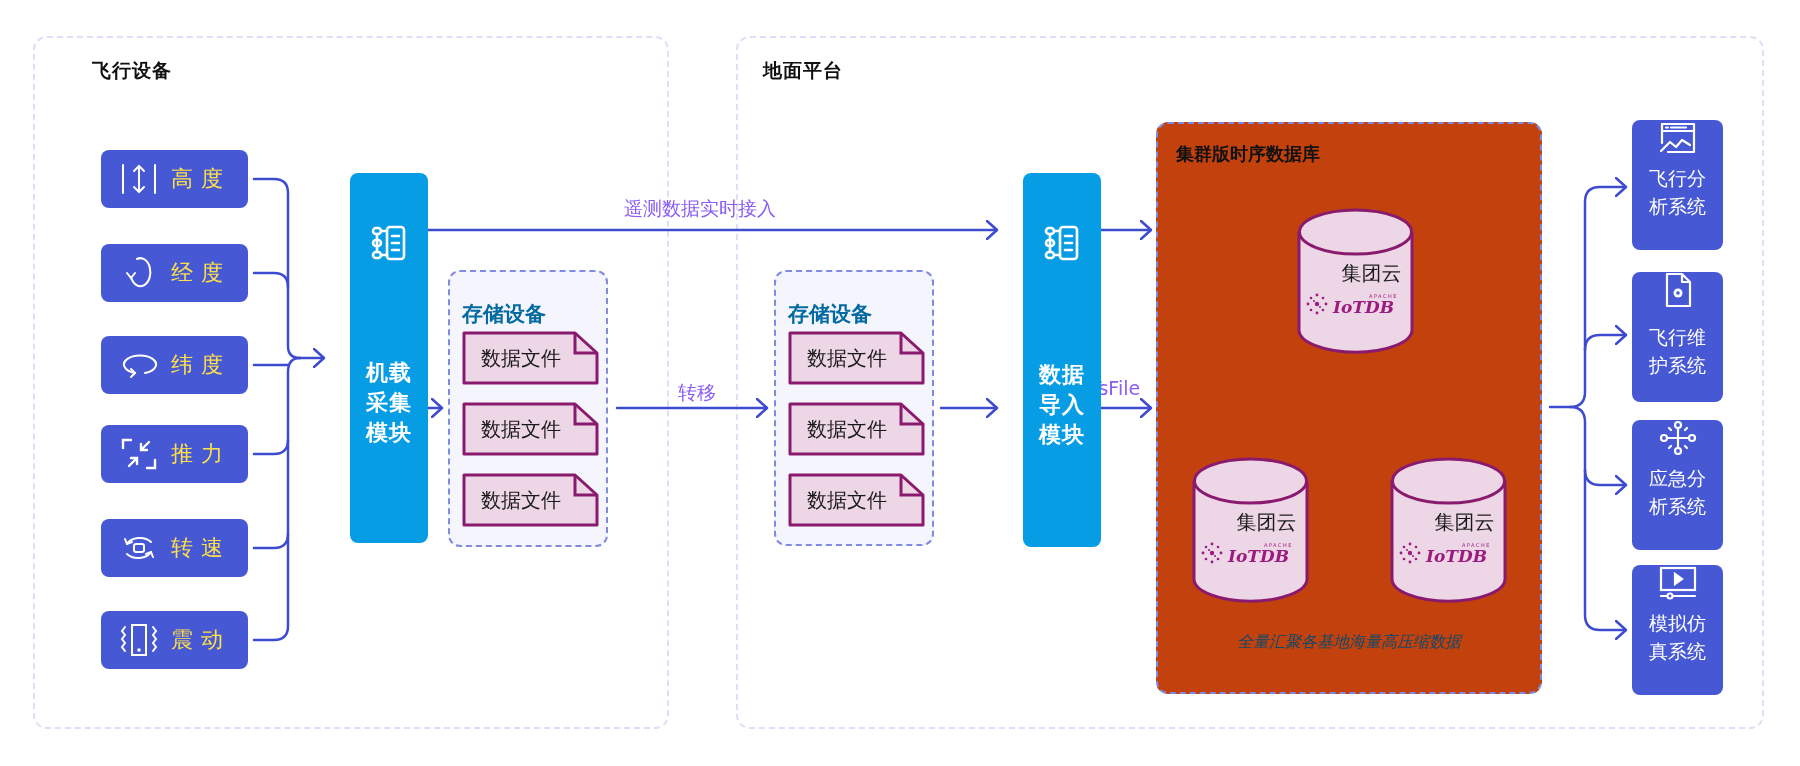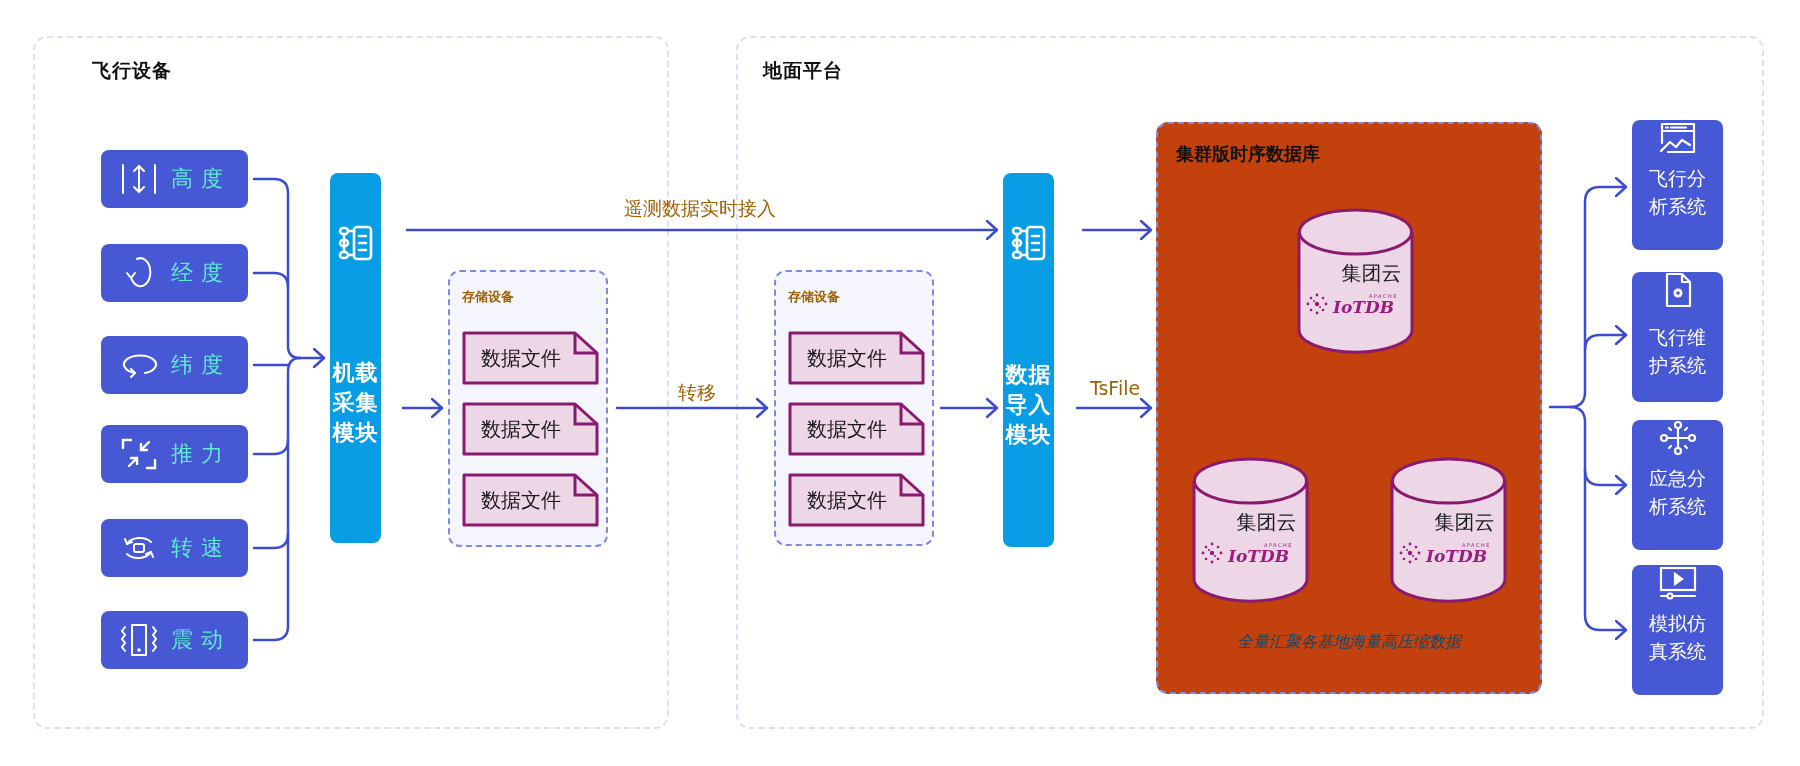--- a/index.html
+++ b/index.html
@@ -3,46 +3,46 @@
 <meta charset="utf-8">
 <style>
   html, body { margin:0; padding:0; background:#ffffff; }
   body { width:1800px; height:766px; position:relative; overflow:hidden;
          font-family:"DejaVu Sans","Liberation Sans",sans-serif; color:#1a1a1a; }
   .outer { position:absolute; border:2px dashed #dcdff7; border-radius:14px; box-sizing:border-box; }
   .section-title { position:absolute; font-size:19px; font-weight:bold; color:#111; letter-spacing:1px; }
   .sensor { position:absolute; left:101px; width:147px; height:58px; background:#4758d4; border-radius:8px;
             display:flex; align-items:center; box-sizing:border-box; padding-left:18px; color:#fff; }
   .sensor .ico { width:40px; height:36px; display:flex; align-items:center; justify-content:center; }
-  .sensor .lbl { margin-left:12px; font-size:22px; letter-spacing:8px; color:#5eead4; }
-  .module { position:absolute; width:51px; background:#069de4; border-radius:8px; color:#fff;
-            display:flex; flex-direction:column; align-items:center; box-sizing:border-box; }
+  .sensor .lbl { margin-left:12px; font-size:22px; letter-spacing:8px; color:#fde047; }
+  .module { position:absolute; width:78px; background:#069de4; border-radius:8px; color:#fff;
+            display:flex; flex-direction:column; align-items:center; box-sizing:border-box;margin-left:20px; }
   .module .ico { margin-top:50px; width:40px; height:40px; }
   .module .lbl { margin-top:auto; margin-bottom:auto; font-size:22px; font-weight:bold; line-height:30px;
                  text-align:center; width:48px; word-break:break-all; letter-spacing:1px; }
   .storage { position:absolute; border:2.5px dashed #7f8ae0; border-radius:12px; background:#f5f6fd; box-sizing:border-box; }
-  .storage .title { position:absolute; left:12px; top:16px; font-size:13px; font-weight:bold; color:#a16207; }
+  .storage .title { position:absolute; left:12px; top:28px; font-size:21px; font-weight:bold; color:#0369a1; }
   .file { position:absolute; left:12px; width:137px; height:54px; }
   .file svg { position:absolute; left:0; top:0; }
   .file .lbl { position:absolute; left:0; width:118px; top:0; height:54px; display:flex; align-items:center;
                justify-content:center; font-size:20px; color:#1a1a1a; }
   .dbbox { position:absolute; left:1156px; top:122px; width:386px; height:572px; border:2.5px dashed #7f8ae0;
            border-radius:12px; background:#c2410c; box-sizing:border-box; }
   .dbbox .title { position:absolute; left:18px; top:18px; font-size:18px; font-weight:bold; color:#111; }
   .cyl { position:absolute; width:117px; height:146px; }
   .cyl svg { position:absolute; left:0; top:0; }
   .cyl .lbl { position:absolute; left:0; right:0; top:52px; text-align:center; font-size:20px; color:#1a1a1a;margin-left:32px; }
   .cyl .logo { position:absolute; left:6px; top:84px; width:105px; height:24px; }
   .caption { position:absolute; left:1156px; width:386px; top:632px; text-align:center; font-size:16px;
              font-style:italic; color:#0c4a6e; }
   .app { position:absolute; left:1632px; width:91px; height:130px; background:#4758d4; border-radius:8px;
          color:#fff; display:flex; flex-direction:column; align-items:center; box-sizing:border-box; }
   .app .ico { width:40px; height:36px; display:flex; align-items:center; justify-content:center; }
   .app .lbl { margin-top:8px; font-size:19px; line-height:28px; width:60px; text-align:center; word-break:break-all; }
-  .flow-label { position:absolute; font-size:19px; color:#a16207; }
+  .flow-label { position:absolute; font-size:19px; color:#8b5cf6; }
   #wires { position:absolute; left:0; top:0; }
 </style>
 </head>
 <body>
 
 <div class="outer" style="left:33px;top:36px;width:636px;height:693px;"></div>
 <div class="outer" style="left:736px;top:36px;width:1028px;height:693px;"></div>
 <div class="section-title" style="left:92px;top:58px;">飞行设备</div>
 <div class="section-title" style="left:763px;top:58px;">地面平台</div>
 

